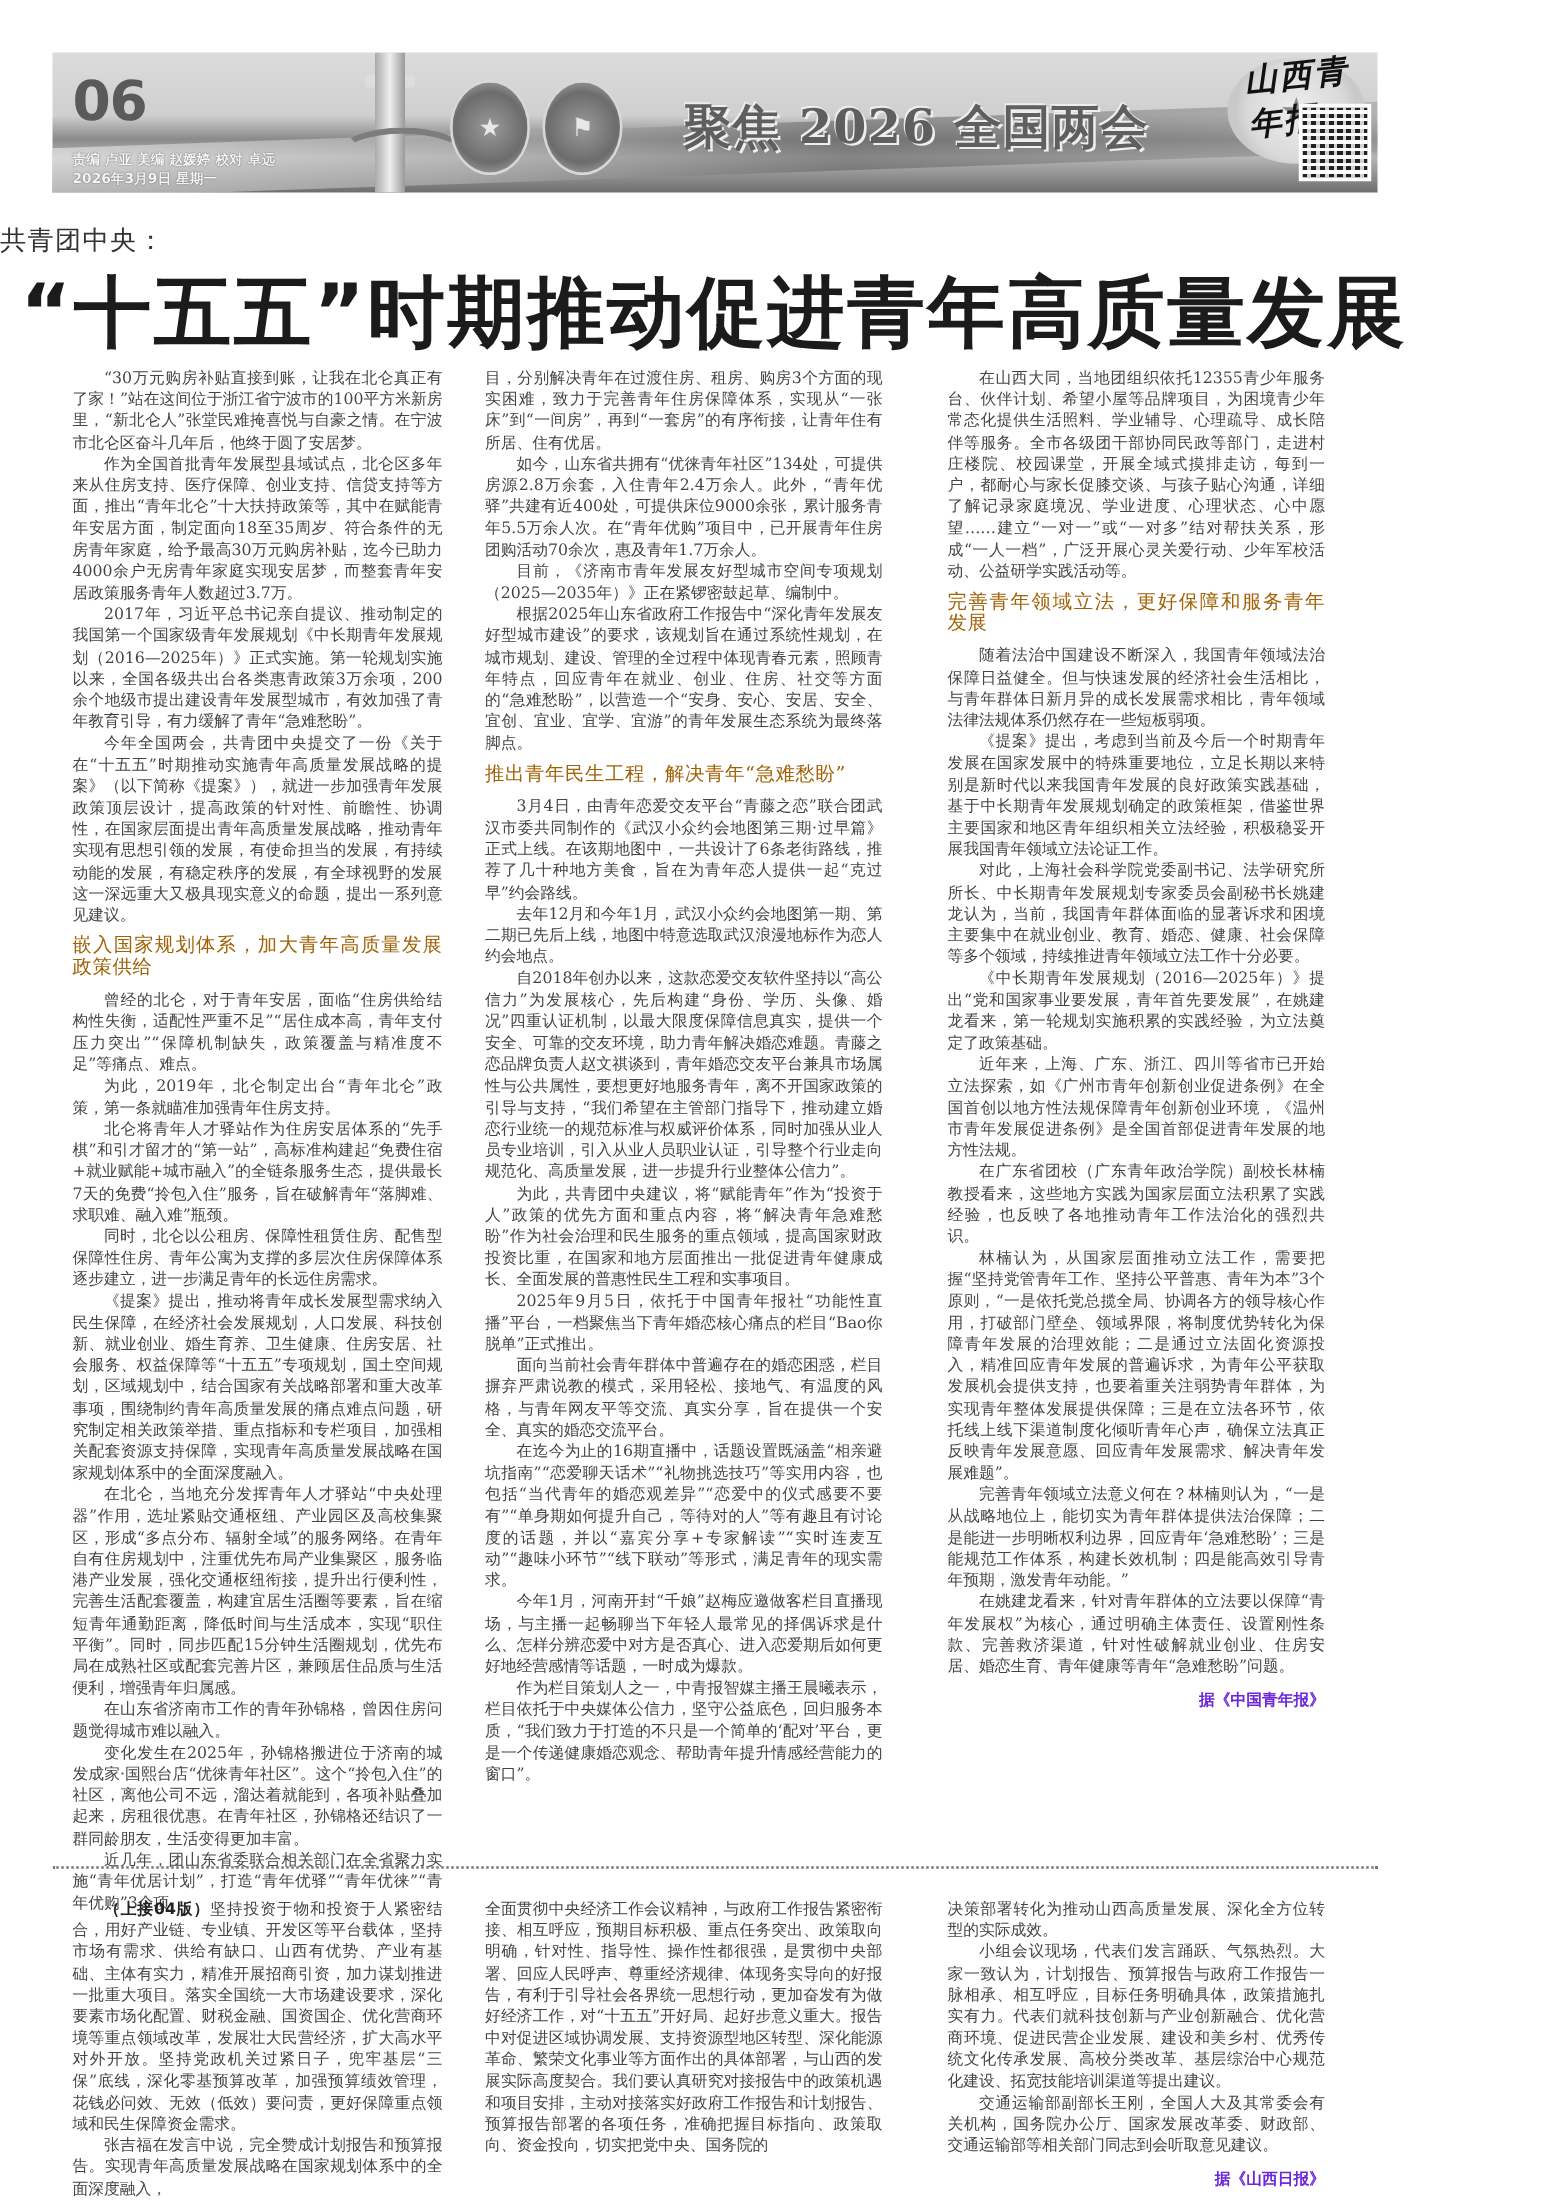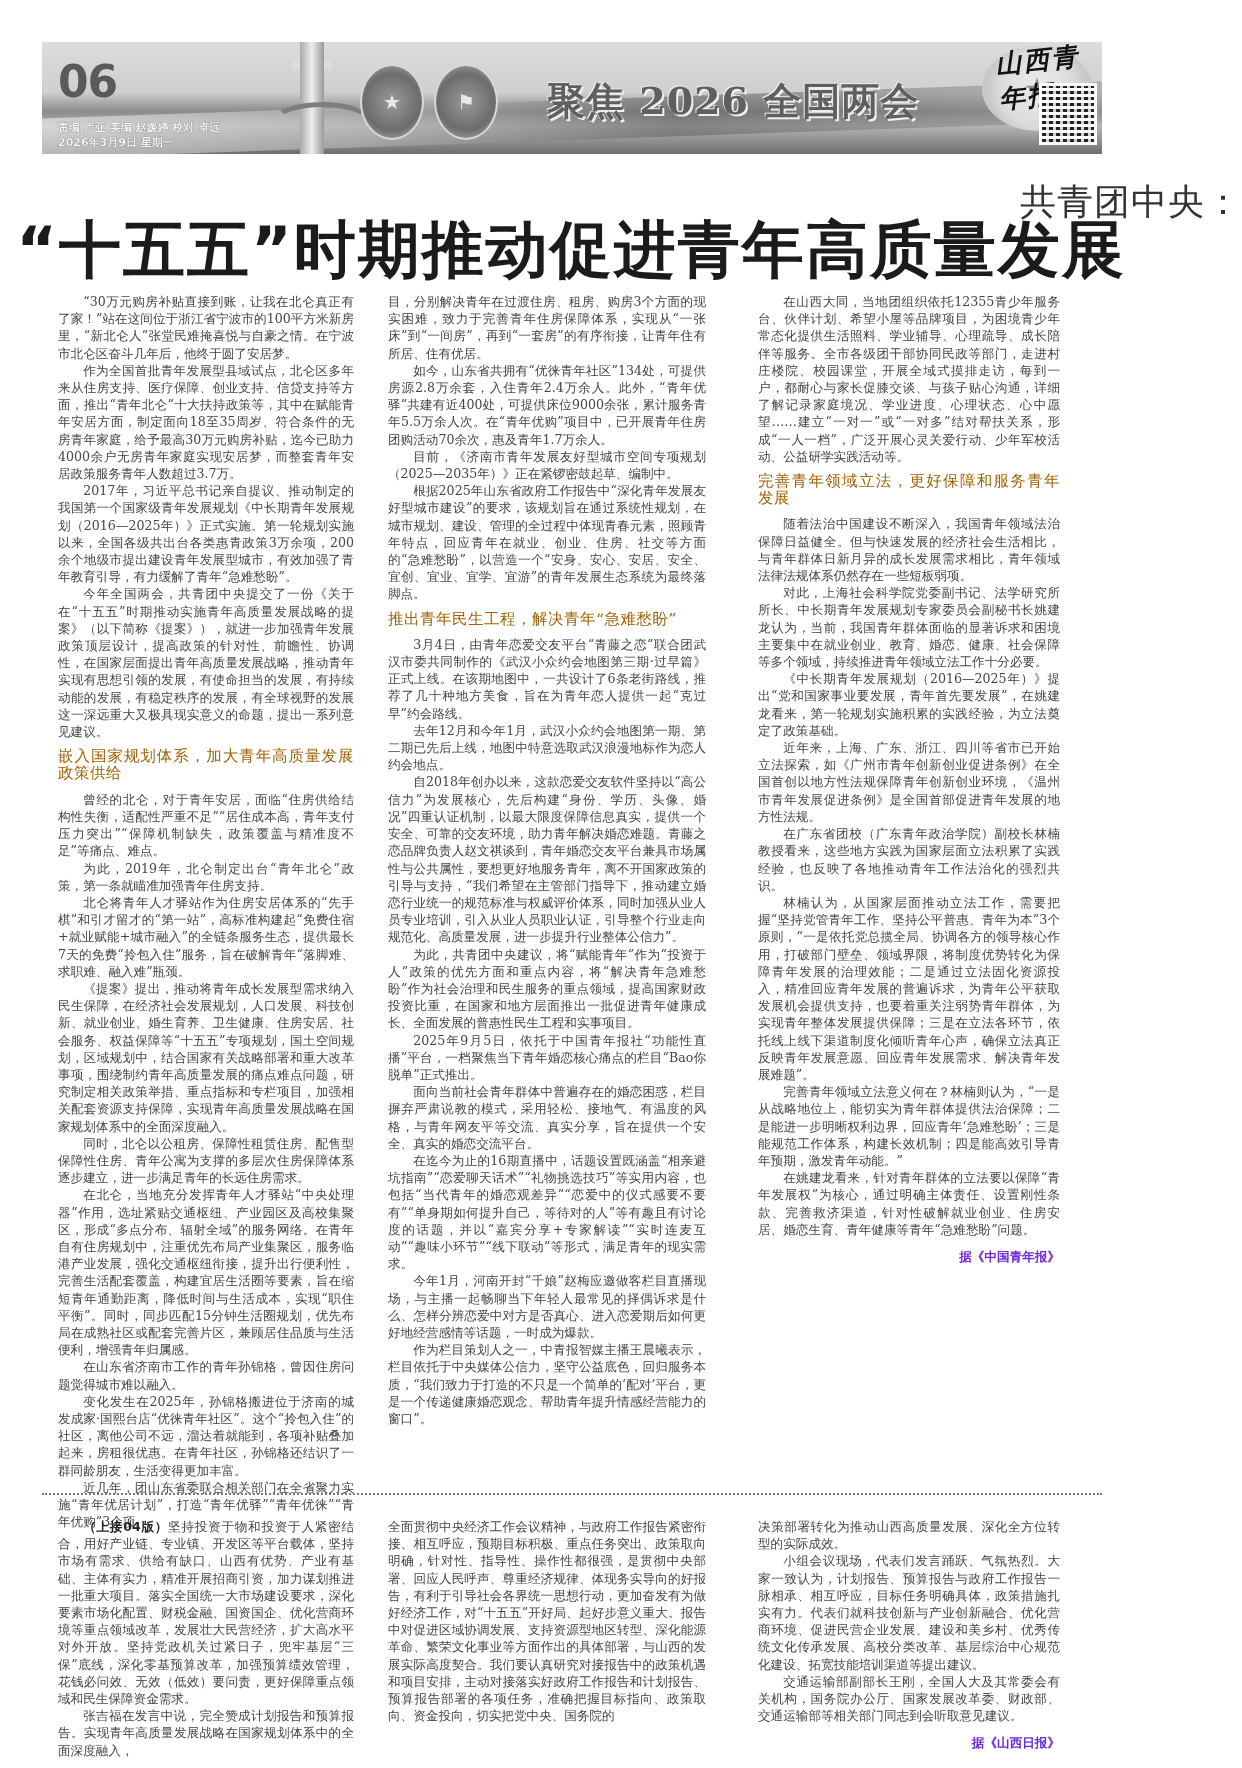--- a/index.html
+++ b/index.html
@@ -30,22 +30,22 @@
   .starburst{position:absolute;left:940px;top:4px;width:110px;height:85px;border-radius:50%;
        background:radial-gradient(circle,#ededed 0%,#dadada 55%,#c9c9c9 70%);
        display:flex;align-items:center;justify-content:center;color:#8c8c8c;font-size:30px;}
   .logo-text{position:absolute;left:955px;top:0;font-family:"DejaVu Serif",serif;font-style:italic;
        font-size:26px;color:#111;font-weight:bold;letter-spacing:2px;transform:rotate(-6deg);}
   .qr{position:absolute;left:1000px;top:44px;width:52px;height:56px;background:
        repeating-linear-gradient(0deg,#222 0 3px,#fff 3px 6px),#fff;
        outline:3px solid #fff;}
   .qr::after{content:"";position:absolute;inset:0;background:
        repeating-linear-gradient(90deg,transparent 0 4px,rgba(255,255,255,.8) 4px 7px);}
-  .kicker{position:absolute;left:0;width:1242px;top:178px;text-align:right;
-       font-family:"DejaVu Sans","Liberation Sans",sans-serif;font-size:36px;color:#333;letter-spacing:1px;}
+  .kicker{position:absolute;left:0;width:1242px;top:178px;text-align:left;
+       font-family:"DejaVu Sans","Liberation Sans",sans-serif;font-size:21px;color:#333;letter-spacing:1px;}
   .headline{position:absolute;left:0;width:1142px;top:208px;text-align:center;
        font-family:"DejaVu Sans","Liberation Sans",sans-serif;font-weight:bold;font-size:62px;
        color:#1b1b1b;letter-spacing:2px;}
   .col{position:absolute;font-size:12.6px;line-height:17.2px;text-align:justify;color:#444;}
   .col p{margin:0;text-indent:2em;}
   .col h3{margin:8px 0 8px 0;font-size:15.5px;font-weight:normal;color:#a16207;text-indent:0;letter-spacing:.5px;}
   .c1{left:58px;top:293px;width:296px;}
   .c2{left:388px;top:293px;width:318px;}
   .c3{left:758px;top:293px;width:302px;}
   .source{text-align:right;font-weight:bold;font-size:12.6px;margin-top:10px;color:#6d28d9;}
@@ -87,22 +87,22 @@
 
 <div class="col c1">
   <p>“30万元购房补贴直接到账，让我在北仑真正有了家！”站在这间位于浙江省宁波市的100平方米新房里，“新北仑人”张堂民难掩喜悦与自豪之情。在宁波市北仑区奋斗几年后，他终于圆了安居梦。</p>
   <p>作为全国首批青年发展型县域试点，北仑区多年来从住房支持、医疗保障、创业支持、信贷支持等方面，推出“青年北仑”十大扶持政策等，其中在赋能青年安居方面，制定面向18至35周岁、符合条件的无房青年家庭，给予最高30万元购房补贴，迄今已助力4000余户无房青年家庭实现安居梦，而整套青年安居政策服务青年人数超过3.7万。</p>
   <p>2017年，习近平总书记亲自提议、推动制定的我国第一个国家级青年发展规划《中长期青年发展规划（2016—2025年）》正式实施。第一轮规划实施以来，全国各级共出台各类惠青政策3万余项，200余个地级市提出建设青年发展型城市，有效加强了青年教育引导，有力缓解了青年“急难愁盼”。</p>
   <p>今年全国两会，共青团中央提交了一份《关于在“十五五”时期推动实施青年高质量发展战略的提案》（以下简称《提案》），就进一步加强青年发展政策顶层设计，提高政策的针对性、前瞻性、协调性，在国家层面提出青年高质量发展战略，推动青年实现有思想引领的发展，有使命担当的发展，有持续动能的发展，有稳定秩序的发展，有全球视野的发展这一深远重大又极具现实意义的命题，提出一系列意见建议。</p>
   <h3>嵌入国家规划体系，加大青年高质量发展政策供给</h3>
   <p>曾经的北仑，对于青年安居，面临“住房供给结构性失衡，适配性严重不足”“居住成本高，青年支付压力突出”“保障机制缺失，政策覆盖与精准度不足”等痛点、难点。</p>
   <p>为此，2019年，北仑制定出台“青年北仑”政策，第一条就瞄准加强青年住房支持。</p>
   <p>北仑将青年人才驿站作为住房安居体系的“先手棋”和引才留才的“第一站”，高标准构建起“免费住宿+就业赋能+城市融入”的全链条服务生态，提供最长7天的免费“拎包入住”服务，旨在破解青年“落脚难、求职难、融入难”瓶颈。</p>
+  <p>同时，北仑以公租房、保障性租赁住房、配售型保障性住房、青年公寓为支撑的多层次住房保障体系逐步建立，进一步满足青年的长远住房需求。</p>
   <p>《提案》提出，推动将青年成长发展型需求纳入民生保障，在经济社会发展规划，人口发展、科技创新、就业创业、婚生育养、卫生健康、住房安居、社会服务、权益保障等“十五五”专项规划，国土空间规划，区域规划中，结合国家有关战略部署和重大改革事项，围绕制约青年高质量发展的痛点难点问题，研究制定相关政策举措、重点指标和专栏项目，加强相关配套资源支持保障，实现青年高质量发展战略在国家规划体系中的全面深度融入。</p>
-  <p>同时，北仑以公租房、保障性租赁住房、配售型保障性住房、青年公寓为支撑的多层次住房保障体系逐步建立，进一步满足青年的长远住房需求。</p>
   <p>在北仑，当地充分发挥青年人才驿站“中央处理器”作用，选址紧贴交通枢纽、产业园区及高校集聚区，形成“多点分布、辐射全域”的服务网络。在青年自有住房规划中，注重优先布局产业集聚区，服务临港产业发展，强化交通枢纽衔接，提升出行便利性，完善生活配套覆盖，构建宜居生活圈等要素，旨在缩短青年通勤距离，降低时间与生活成本，实现“职住平衡”。同时，同步匹配15分钟生活圈规划，优先布局在成熟社区或配套完善片区，兼顾居住品质与生活便利，增强青年归属感。</p>
   <p>在山东省济南市工作的青年孙锦格，曾因住房问题觉得城市难以融入。</p>
   <p>变化发生在2025年，孙锦格搬进位于济南的城发成家·国熙台店“优徕青年社区”。这个“拎包入住”的社区，离他公司不远，溜达着就能到，各项补贴叠加起来，房租很优惠。在青年社区，孙锦格还结识了一群同龄朋友，生活变得更加丰富。</p>
   <p>近几年，团山东省委联合相关部门在全省聚力实施“青年优居计划”，打造“青年优驿”“青年优徕”“青年优购”3个项</p>
 </div>
 
 <div class="col c2">
   <p style="text-indent:0">目，分别解决青年在过渡住房、租房、购房3个方面的现实困难，致力于完善青年住房保障体系，实现从“一张床”到“一间房”，再到“一套房”的有序衔接，让青年住有所居、住有优居。</p>
   <p>如今，山东省共拥有“优徕青年社区”134处，可提供房源2.8万余套，入住青年2.4万余人。此外，“青年优驿”共建有近400处，可提供床位9000余张，累计服务青年5.5万余人次。在“青年优购”项目中，已开展青年住房团购活动70余次，惠及青年1.7万余人。</p>
   <p>目前，《济南市青年发展友好型城市空间专项规划（2025—2035年）》正在紧锣密鼓起草、编制中。</p>
@@ -116,20 +116,21 @@
   <p>面向当前社会青年群体中普遍存在的婚恋困惑，栏目摒弃严肃说教的模式，采用轻松、接地气、有温度的风格，与青年网友平等交流、真实分享，旨在提供一个安全、真实的婚恋交流平台。</p>
   <p>在迄今为止的16期直播中，话题设置既涵盖“相亲避坑指南”“恋爱聊天话术”“礼物挑选技巧”等实用内容，也包括“当代青年的婚恋观差异”“恋爱中的仪式感要不要有”“单身期如何提升自己，等待对的人”等有趣且有讨论度的话题，并以“嘉宾分享+专家解读”“实时连麦互动”“趣味小环节”“线下联动”等形式，满足青年的现实需求。</p>
   <p>今年1月，河南开封“千娘”赵梅应邀做客栏目直播现场，与主播一起畅聊当下年轻人最常见的择偶诉求是什么、怎样分辨恋爱中对方是否真心、进入恋爱期后如何更好地经营感情等话题，一时成为爆款。</p>
   <p>作为栏目策划人之一，中青报智媒主播王晨曦表示，栏目依托于中央媒体公信力，坚守公益底色，回归服务本质，“我们致力于打造的不只是一个简单的‘配对’平台，更是一个传递健康婚恋观念、帮助青年提升情感经营能力的窗口”。</p>
 </div>
 
 <div class="col c3">
   <p>在山西大同，当地团组织依托12355青少年服务台、伙伴计划、希望小屋等品牌项目，为困境青少年常态化提供生活照料、学业辅导、心理疏导、成长陪伴等服务。全市各级团干部协同民政等部门，走进村庄楼院、校园课堂，开展全域式摸排走访，每到一户，都耐心与家长促膝交谈、与孩子贴心沟通，详细了解记录家庭境况、学业进度、心理状态、心中愿望……建立“一对一”或“一对多”结对帮扶关系，形成“一人一档”，广泛开展心灵关爱行动、少年军校活动、公益研学实践活动等。</p>
   <h3>完善青年领域立法，更好保障和服务青年发展</h3>
   <p>随着法治中国建设不断深入，我国青年领域法治保障日益健全。但与快速发展的经济社会生活相比，与青年群体日新月异的成长发展需求相比，青年领域法律法规体系仍然存在一些短板弱项。</p>
+  <p>《提案》提出，考虑到当前及今后一个时期青年发展在国家发展中的特殊重要地位，立足长期以来特别是新时代以来我国青年发展的良好政策实践基础，基于中长期青年发展规划确定的政策框架，借鉴世界主要国家和地区青年组织相关立法经验，积极稳妥开展我国青年领域立法论证工作。</p>
   <p>对此，上海社会科学院党委副书记、法学研究所所长、中长期青年发展规划专家委员会副秘书长姚建龙认为，当前，我国青年群体面临的显著诉求和困境主要集中在就业创业、教育、婚恋、健康、社会保障等多个领域，持续推进青年领域立法工作十分必要。</p>
   <p>《中长期青年发展规划（2016—2025年）》提出“党和国家事业要发展，青年首先要发展”，在姚建龙看来，第一轮规划实施积累的实践经验，为立法奠定了政策基础。</p>
   <p>近年来，上海、广东、浙江、四川等省市已开始立法探索，如《广州市青年创新创业促进条例》在全国首创以地方性法规保障青年创新创业环境，《温州市青年发展促进条例》是全国首部促进青年发展的地方性法规。</p>
   <p>在广东省团校（广东青年政治学院）副校长林楠教授看来，这些地方实践为国家层面立法积累了实践经验，也反映了各地推动青年工作法治化的强烈共识。</p>
   <p>林楠认为，从国家层面推动立法工作，需要把握“坚持党管青年工作、坚持公平普惠、青年为本”3个原则，“一是依托党总揽全局、协调各方的领导核心作用，打破部门壁垒、领域界限，将制度优势转化为保障青年发展的治理效能；二是通过立法固化资源投入，精准回应青年发展的普遍诉求，为青年公平获取发展机会提供支持，也要着重关注弱势青年群体，为实现青年整体发展提供保障；三是在立法各环节，依托线上线下渠道制度化倾听青年心声，确保立法真正反映青年发展意愿、回应青年发展需求、解决青年发展难题”。</p>
   <p>完善青年领域立法意义何在？林楠则认为，“一是从战略地位上，能切实为青年群体提供法治保障；二是能进一步明晰权利边界，回应青年‘急难愁盼’；三是能规范工作体系，构建长效机制；四是能高效引导青年预期，激发青年动能。”</p>
   <p>在姚建龙看来，针对青年群体的立法要以保障“青年发展权”为核心，通过明确主体责任、设置刚性条款、完善救济渠道，针对性破解就业创业、住房安居、婚恋生育、青年健康等青年“急难愁盼”问题。</p>
   <div class="source">据《中国青年报》</div>
 </div>
 

